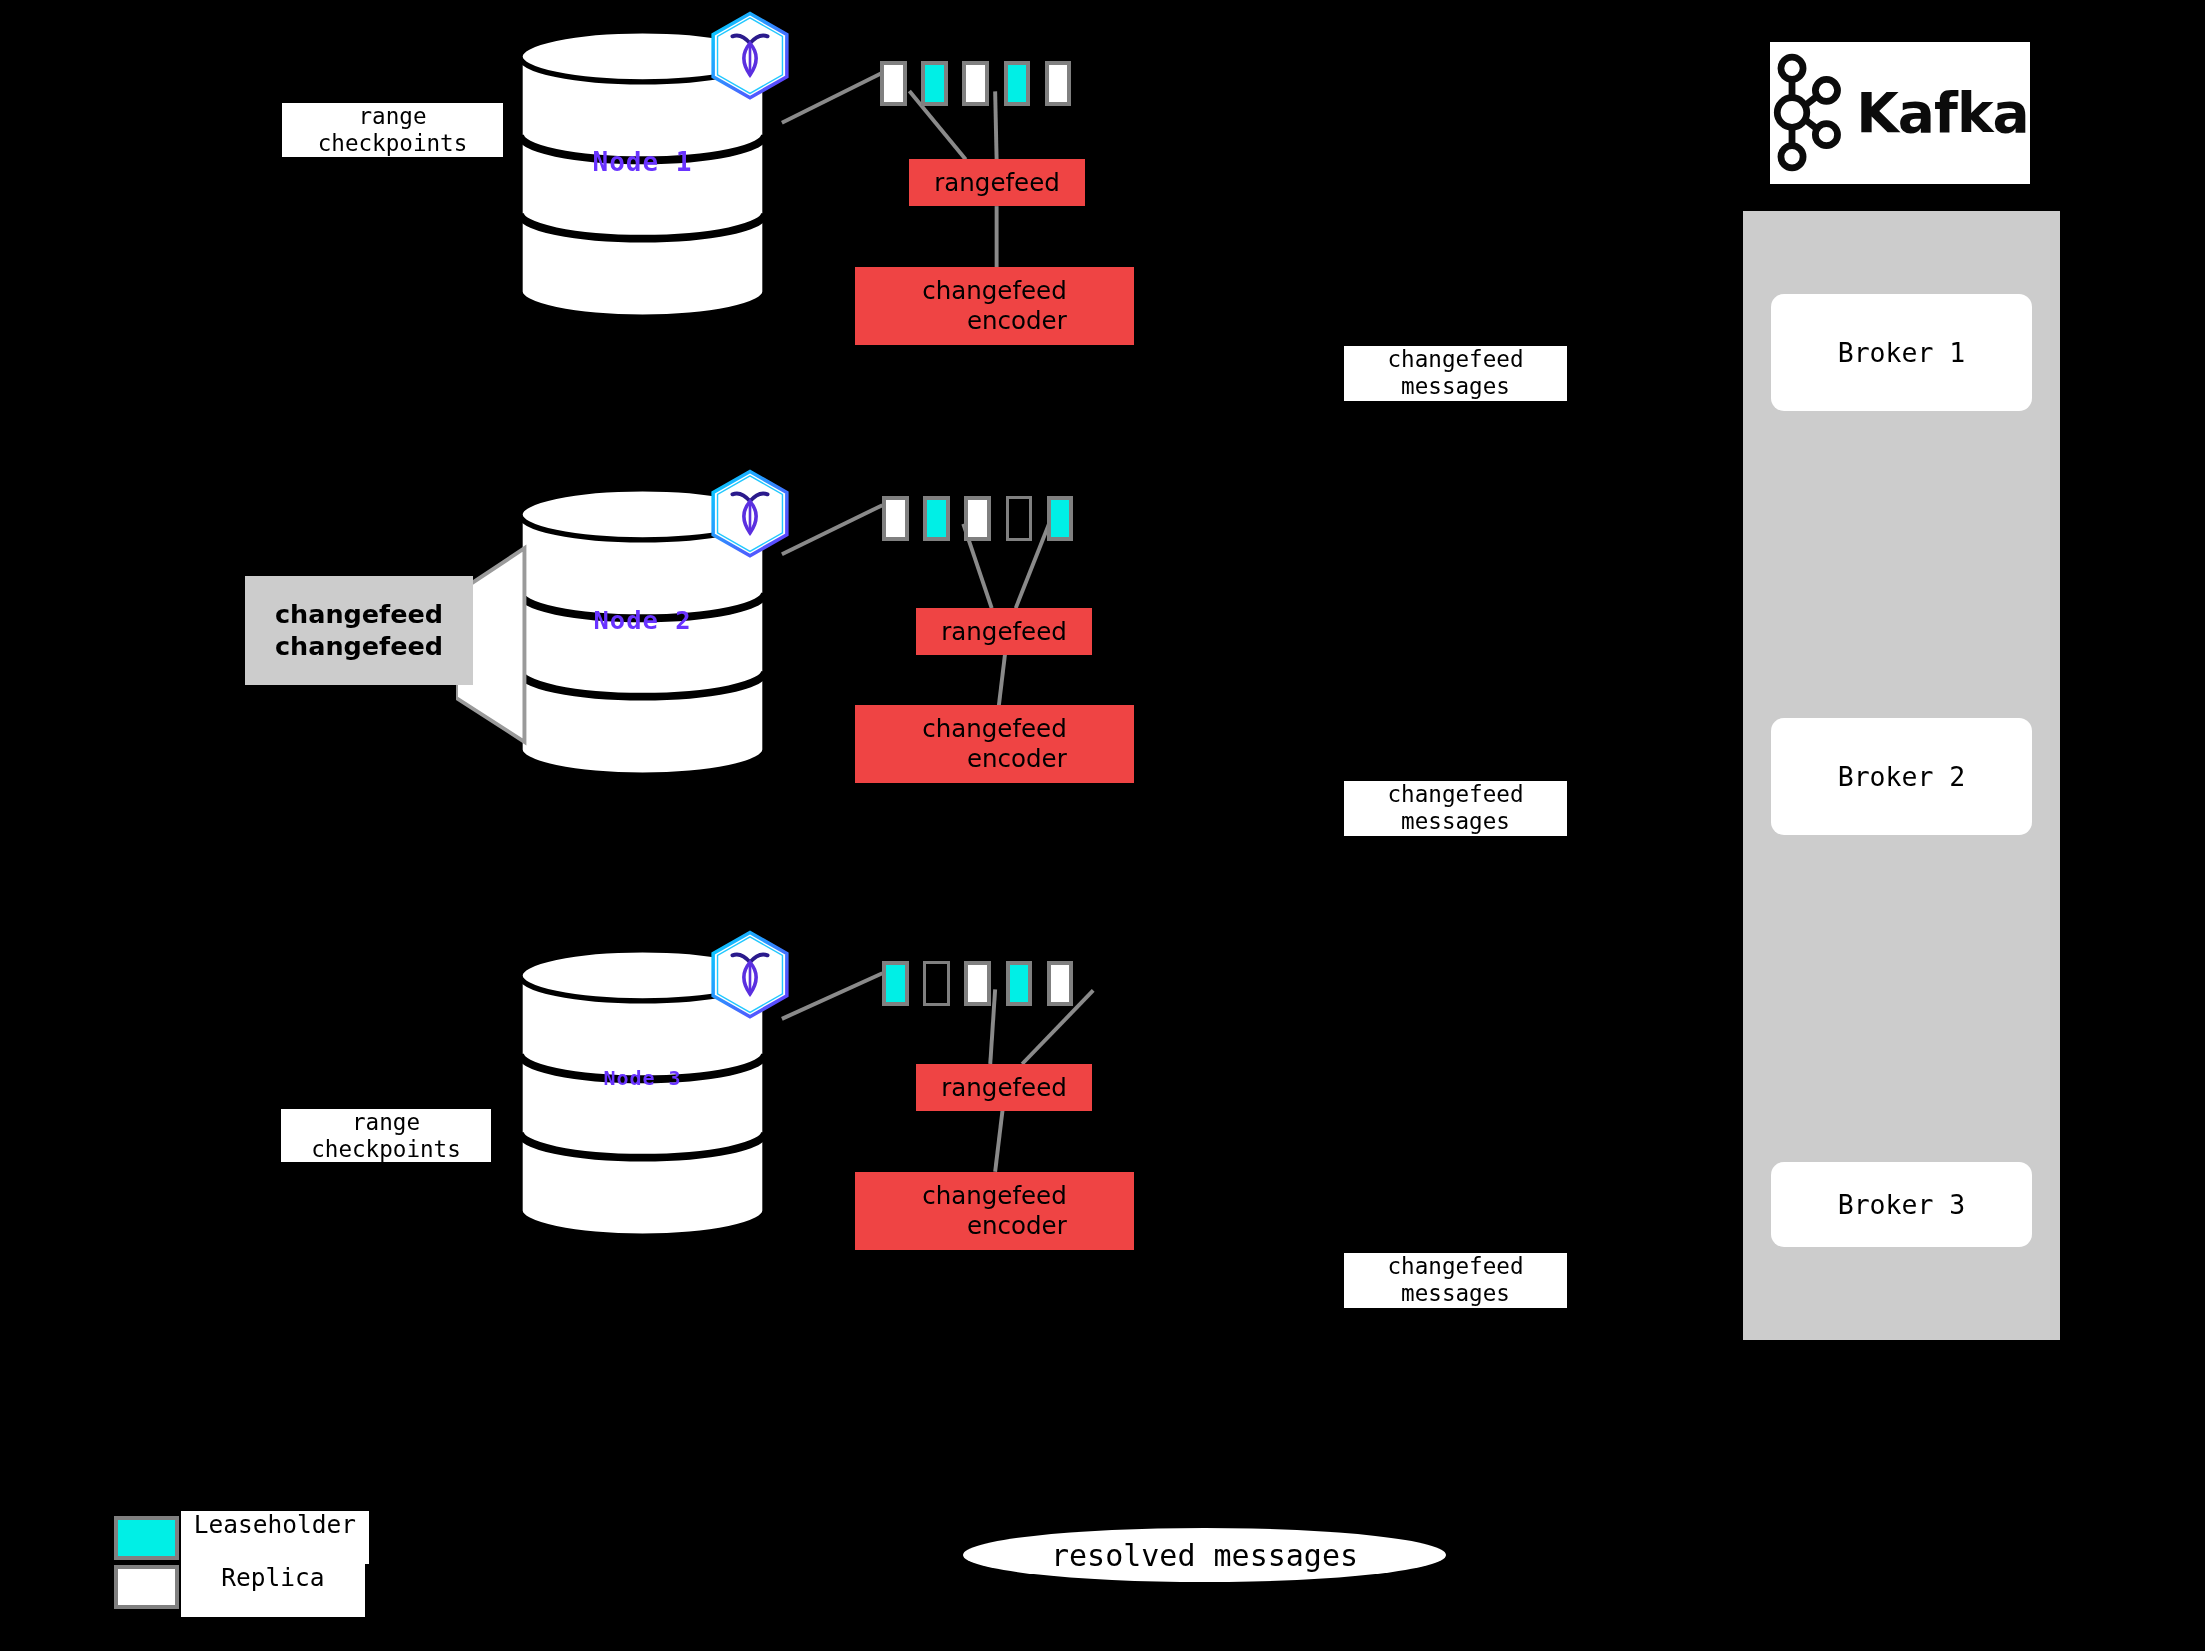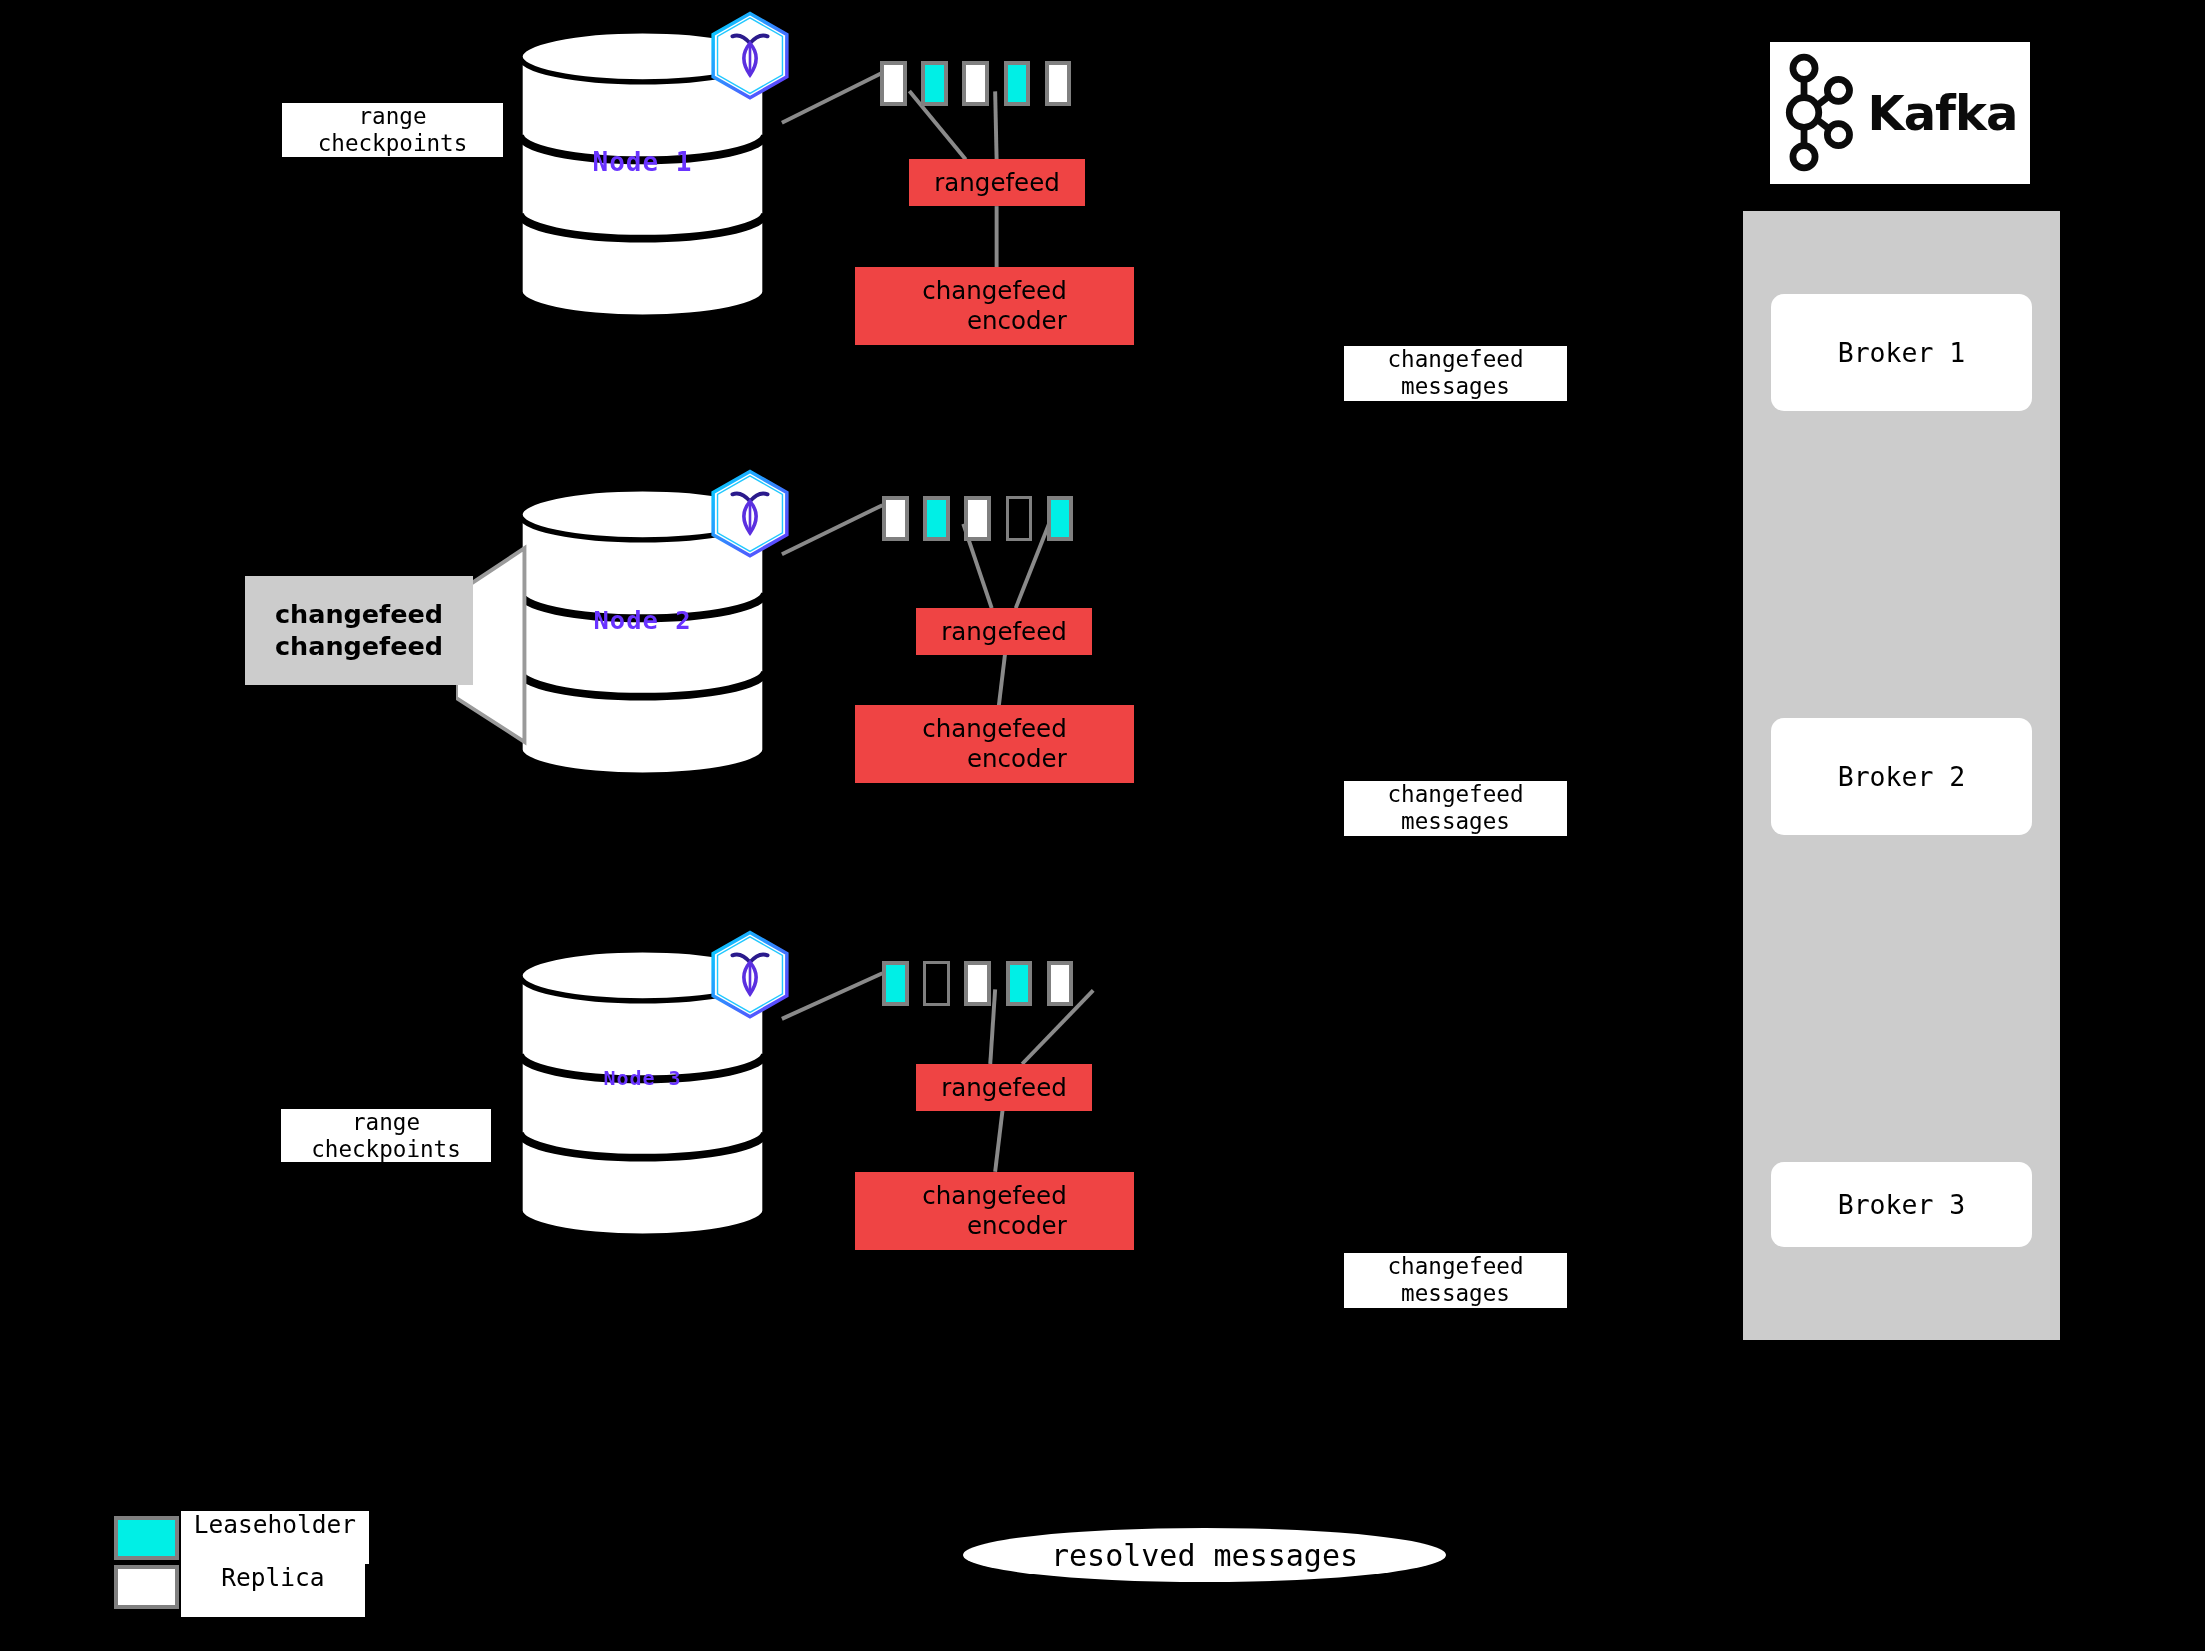--- a/index.html
+++ b/index.html
@@ -27,21 +27,21 @@
   .rbox{width:26.5px;height:45px;border:4.4px solid #808080;box-sizing:border-box;
         margin-right:14.7px;}
   .rbox.lease{background:#00efe6;}
   .rbox.replica{background:#ffffff;}
   .rbox.empty{background:transparent;border-width:3.4px;}
 
   
   .kafka-logo{position:absolute;background:#fff;display:flex;align-items:center;
               justify-content:center;gap:10.8px;}
   .kafka-word{font-family:"DejaVu Sans",sans-serif;font-weight:bold;
-              font-size:48px;color:#0b0b0b;letter-spacing:-1px;}
+              font-size:55px;color:#0b0b0b;letter-spacing:-1px;}
   .kafka-panel{position:absolute;background:#cccccc;}
   .broker{position:absolute;background:#fff;border-radius:13px;display:flex;
           align-items:center;justify-content:center;color:#000;
           font-family:"DejaVu Sans Mono",monospace;}
 
   
   .stadium{position:absolute;background:#fff;border-radius:50%/50%;
            display:flex;align-items:center;justify-content:center;color:#000;
            font-family:"DejaVu Sans Mono",monospace;}
 

